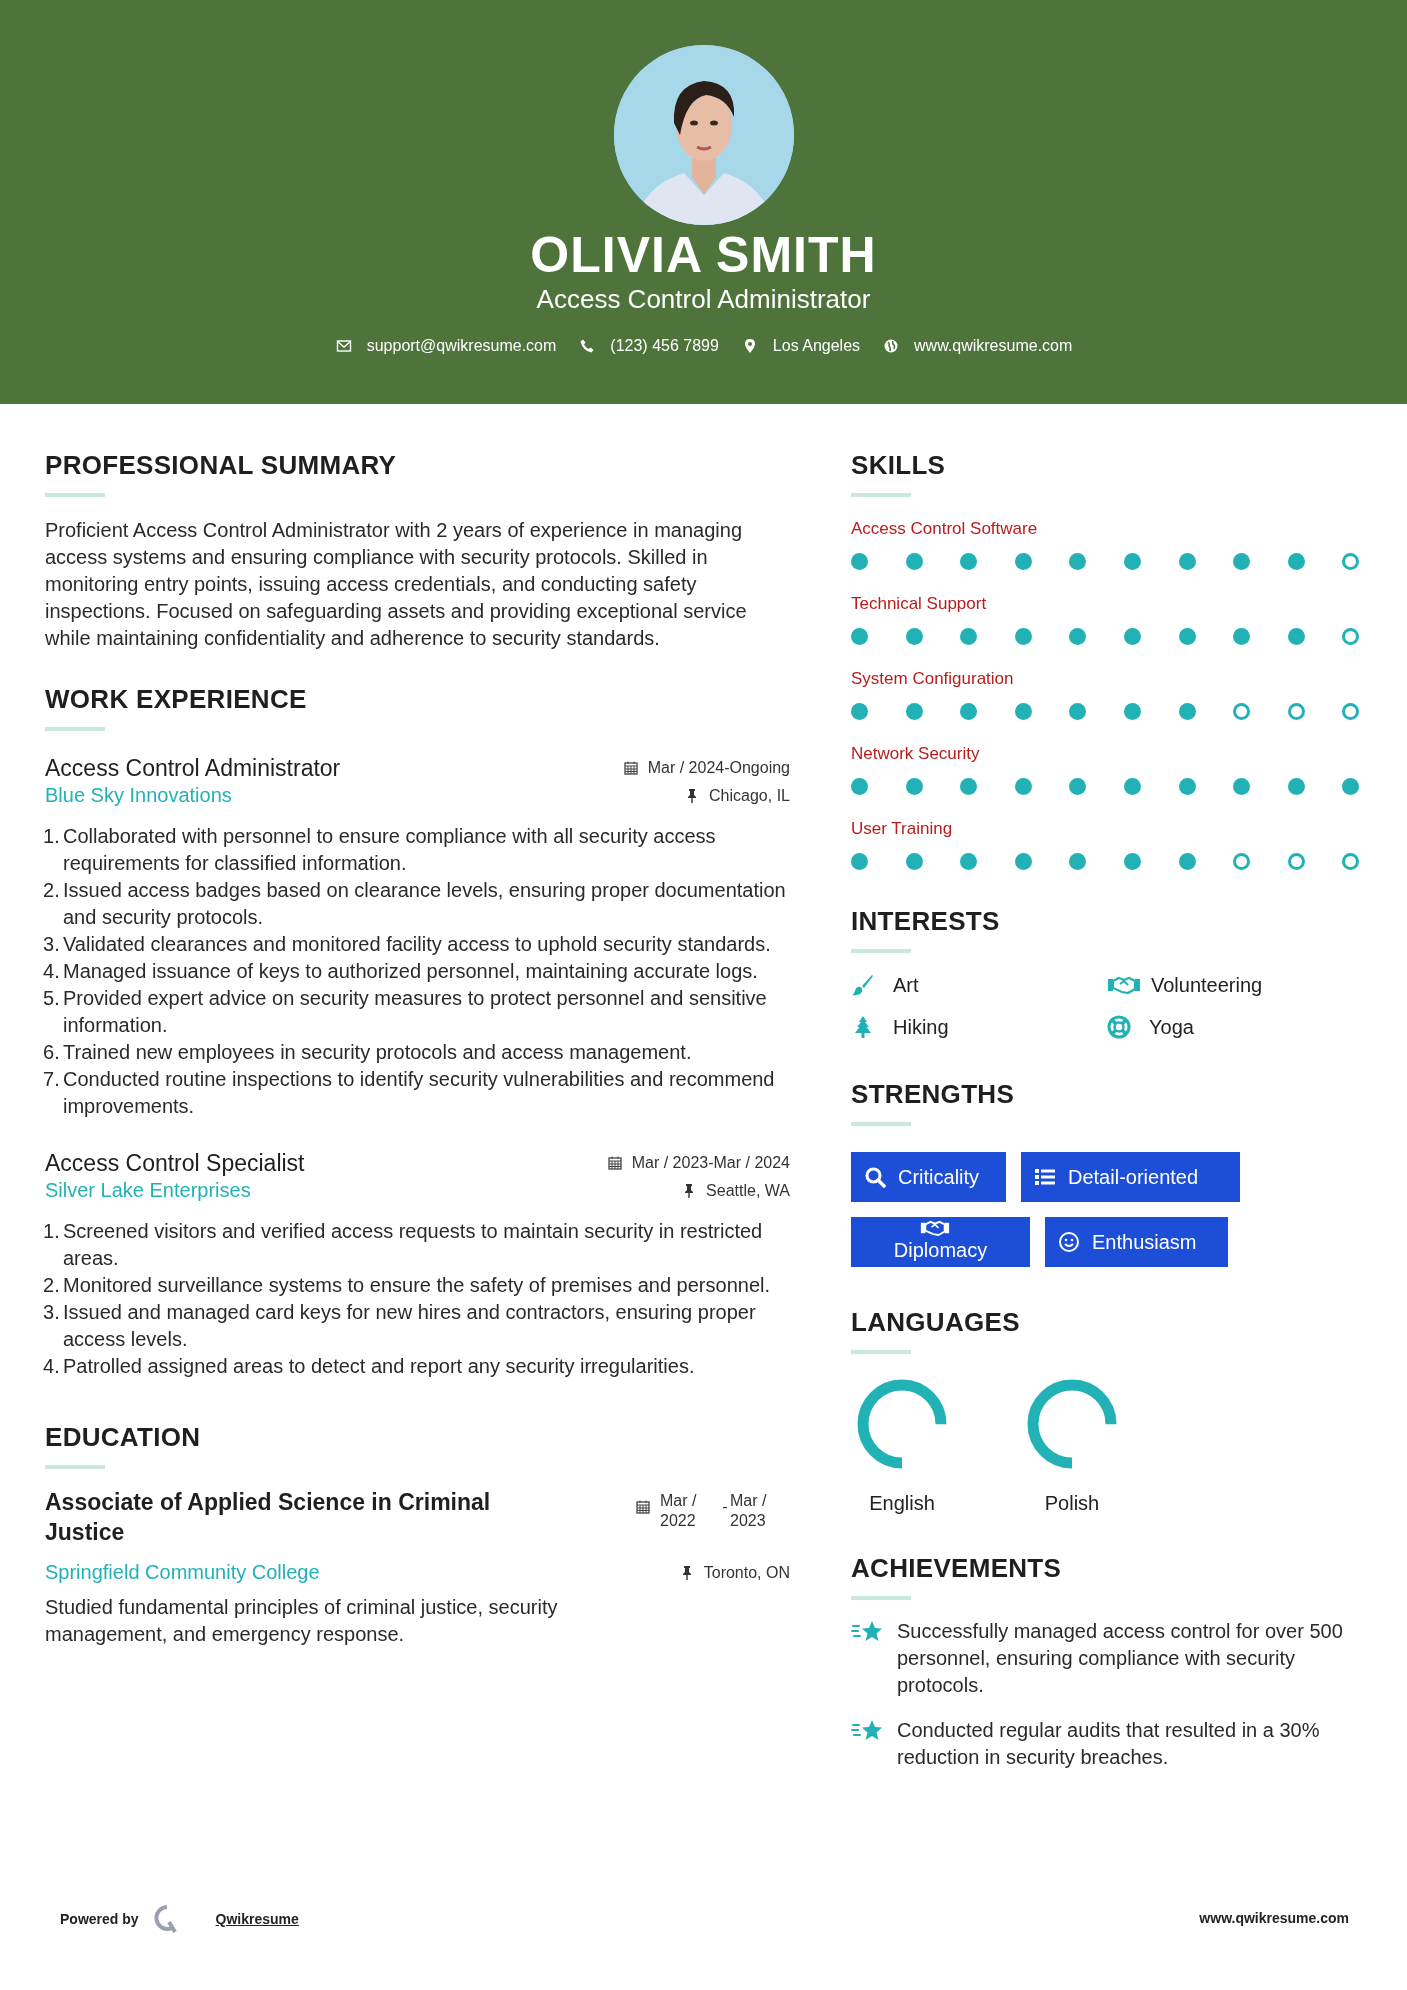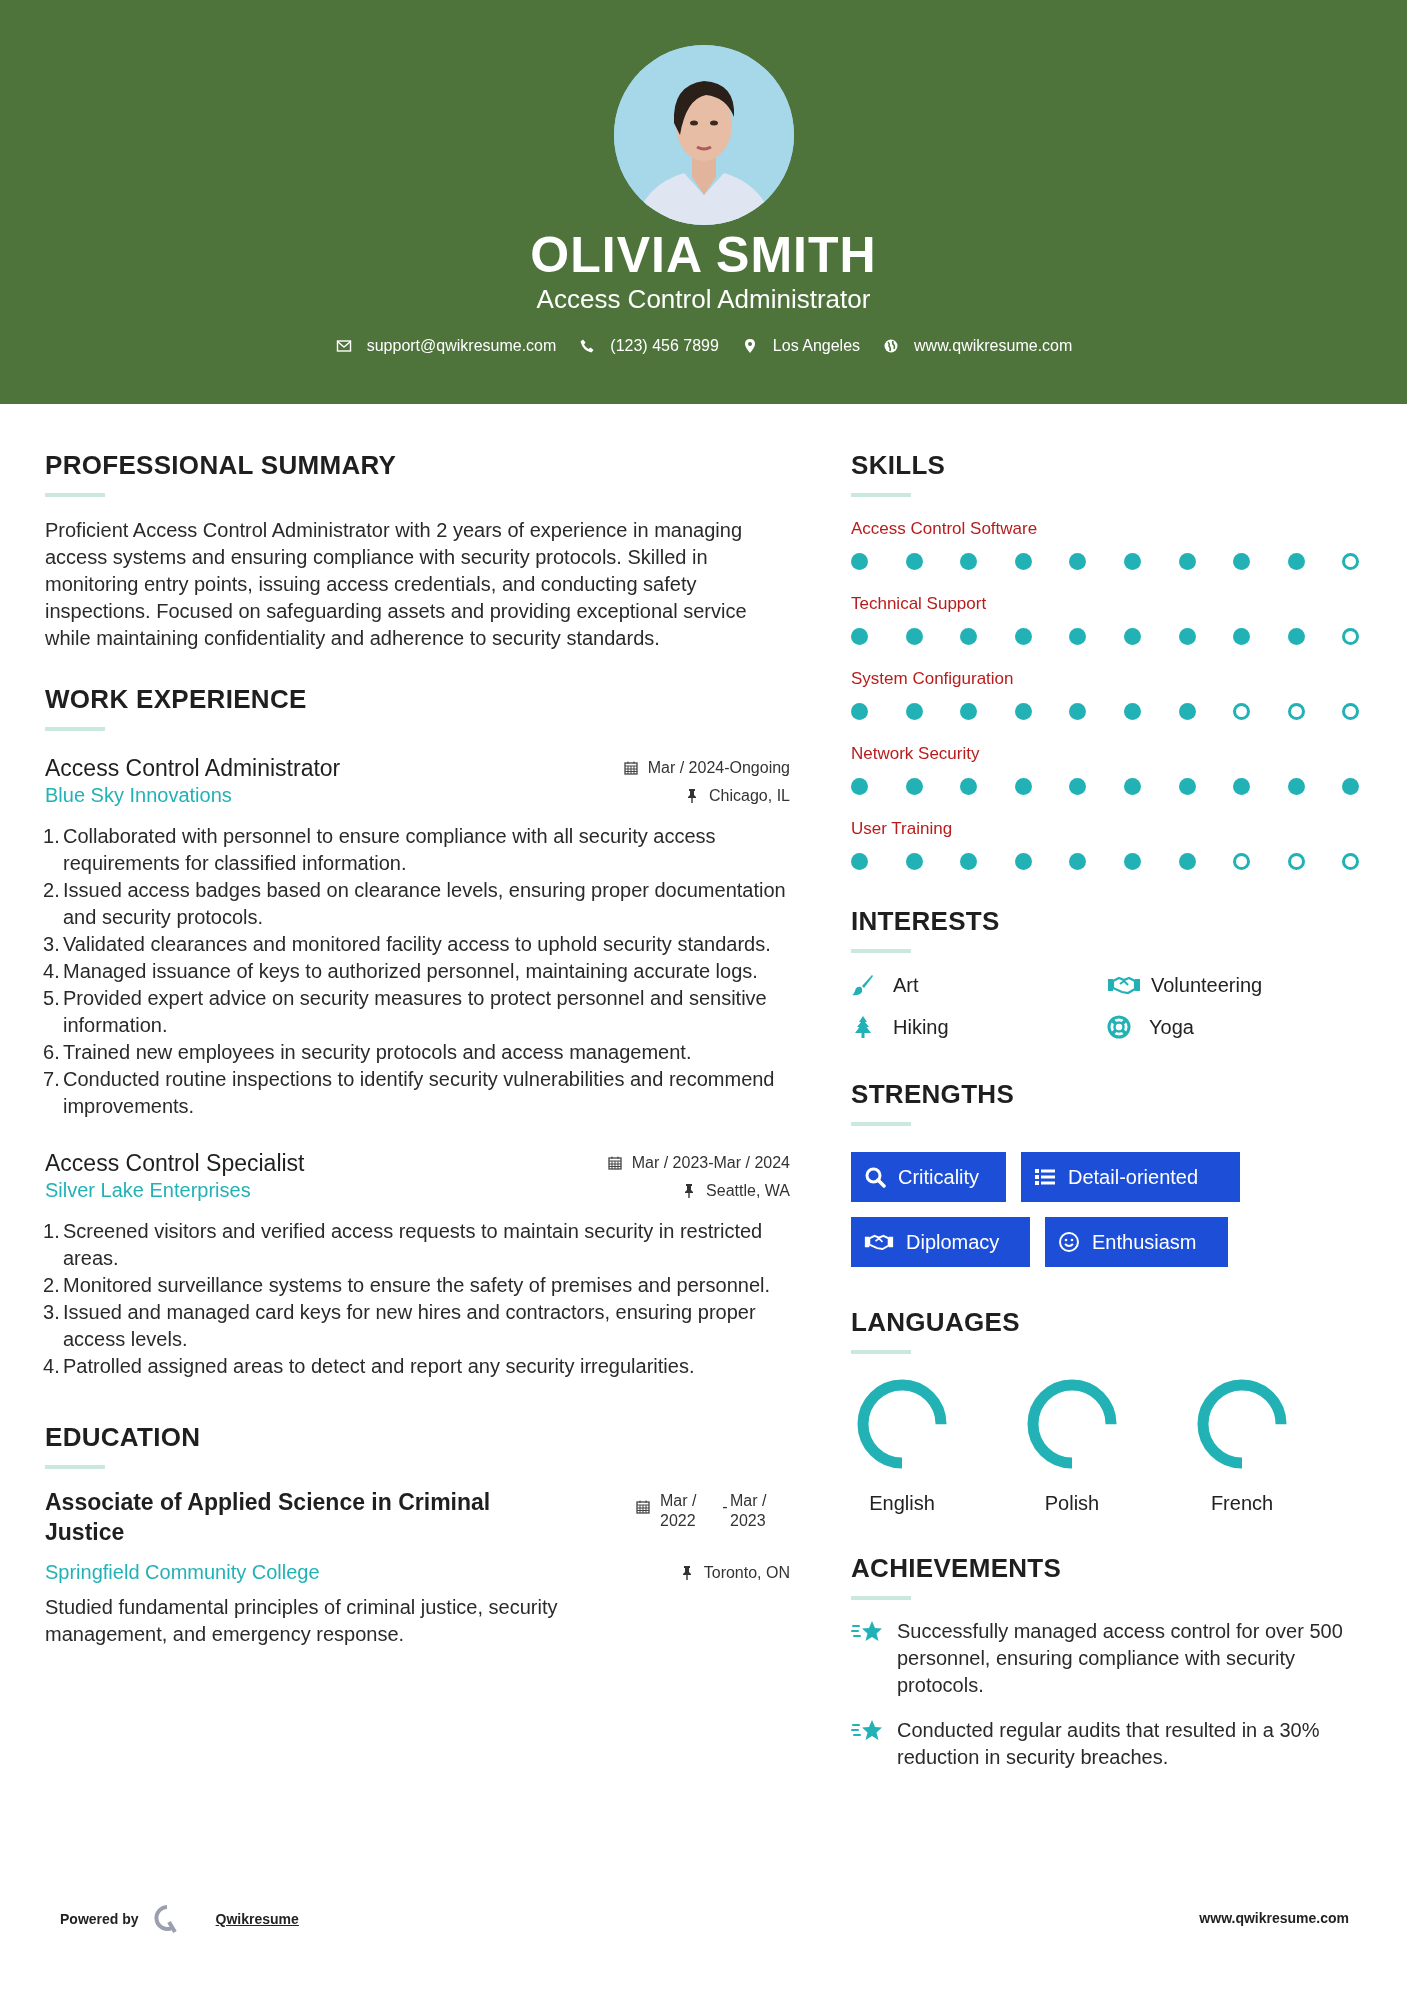--- a/index.html
+++ b/index.html
@@ -383,21 +383,21 @@
               <rect x="1" y="3" width="4" height="4" fill="#fff"></rect>
               <rect x="1" y="9" width="4" height="4" fill="#fff"></rect>
               <rect x="1" y="15" width="4" height="4" fill="#fff"></rect>
               <rect x="7" y="3.5" width="14" height="3" fill="#fff"></rect>
               <rect x="7" y="9.5" width="14" height="3" fill="#fff"></rect>
               <rect x="7" y="15.5" width="14" height="3" fill="#fff"></rect>
             </svg>
         </span>
         <span>Detail-oriented</span>
       </div>
-      <div class="chip" style="width:179px;">
+      <div class="chip" style="width:179px;flex-direction:column;">
         <span class="chicon" style="width:30px;">
           <svg viewBox="0 0 34 24" style="width:30px;">
               <path d="M1 6 H6 V18 H1 Z M28 6 H33 V18 H28 Z" fill="#fff"></path>
               <path d="M6 8 L12 5 L17 7 L22 5 L28 8 V16 L21 20 L15 19 L6 15 Z" fill="none" stroke="#fff" stroke-width="2.2"></path>
               <path d="M13 11 L17 8 L21 12" fill="none" stroke="#fff" stroke-width="2"></path>
             </svg>
         </span>
         <span>Diplomacy</span>
       </div>
       <div class="chip" style="width:183px;">
@@ -422,26 +422,20 @@
           <svg viewBox="0 0 92 92">
             <circle cx="46" cy="46" r="39" fill="none" stroke="#22b2b5" stroke-width="11" stroke-dasharray="183.7831702350029 245.04422698000386" transform="rotate(90 46 46)"></circle>
           </svg>
           <div class="lang-name">English</div>
         </div>
         <div class="lang">
           <svg viewBox="0 0 92 92">
             <circle cx="46" cy="46" r="39" fill="none" stroke="#22b2b5" stroke-width="11" stroke-dasharray="183.7831702350029 245.04422698000386" transform="rotate(90 46 46)"></circle>
           </svg>
           <div class="lang-name">Polish</div>
-        </div>
-        <div class="lang">
-          <svg viewBox="0 0 92 92">
-            <circle cx="46" cy="46" r="39" fill="none" stroke="#22b2b5" stroke-width="11" stroke-dasharray="183.7831702350029 245.04422698000386" transform="rotate(90 46 46)"></circle>
-          </svg>
-          <div class="lang-name">French</div>
         </div>
       </div>
   </section>
 
   <section style="margin-top:38px;">
     <h2 class="sec-title">ACHIEVEMENTS</h2>
     <div class="sec-rule"></div>
     <div class="ach">
       <span class="aicon">
         <svg viewBox="0 0 34 28">

